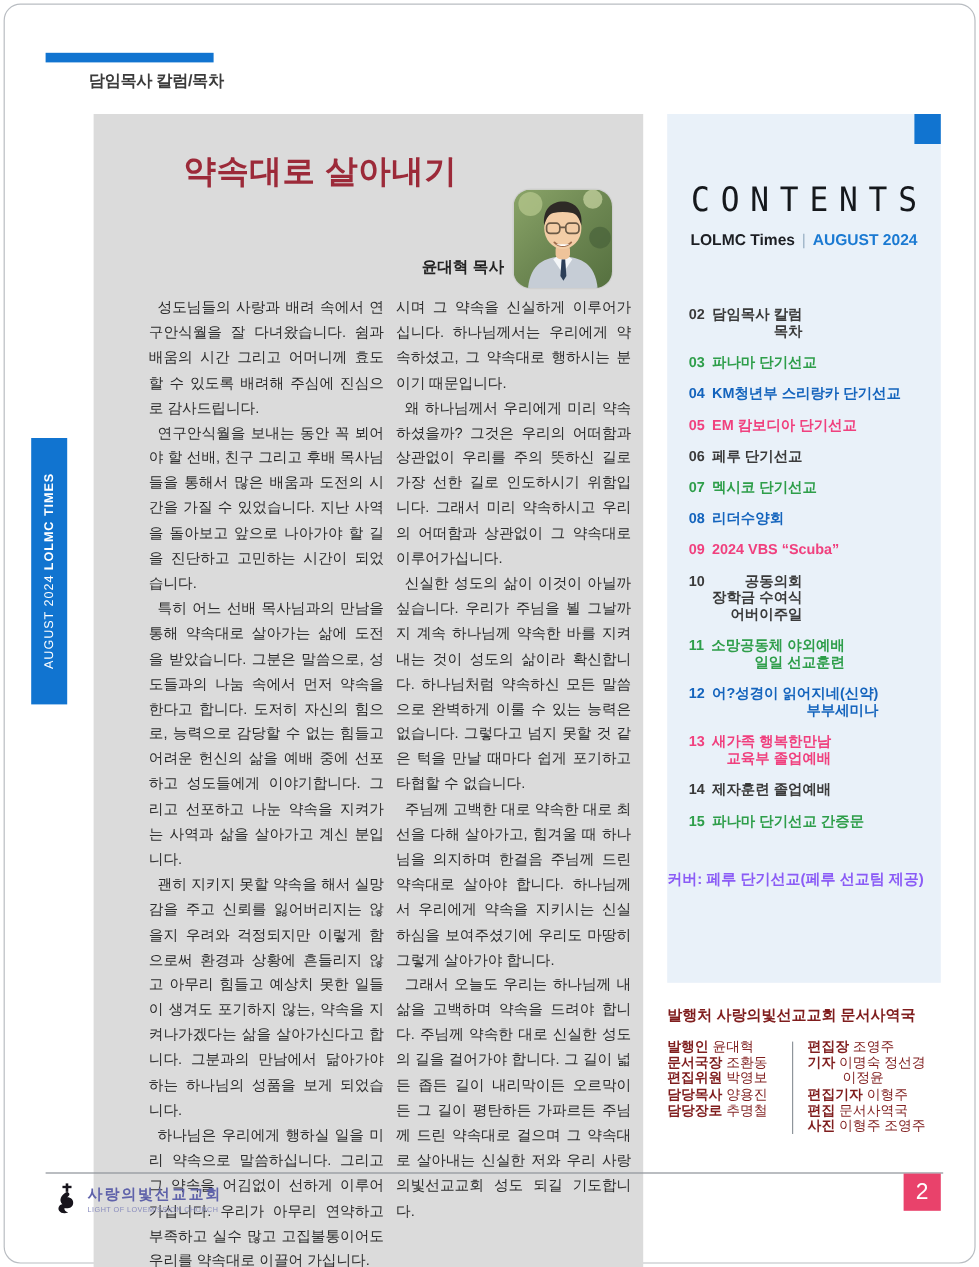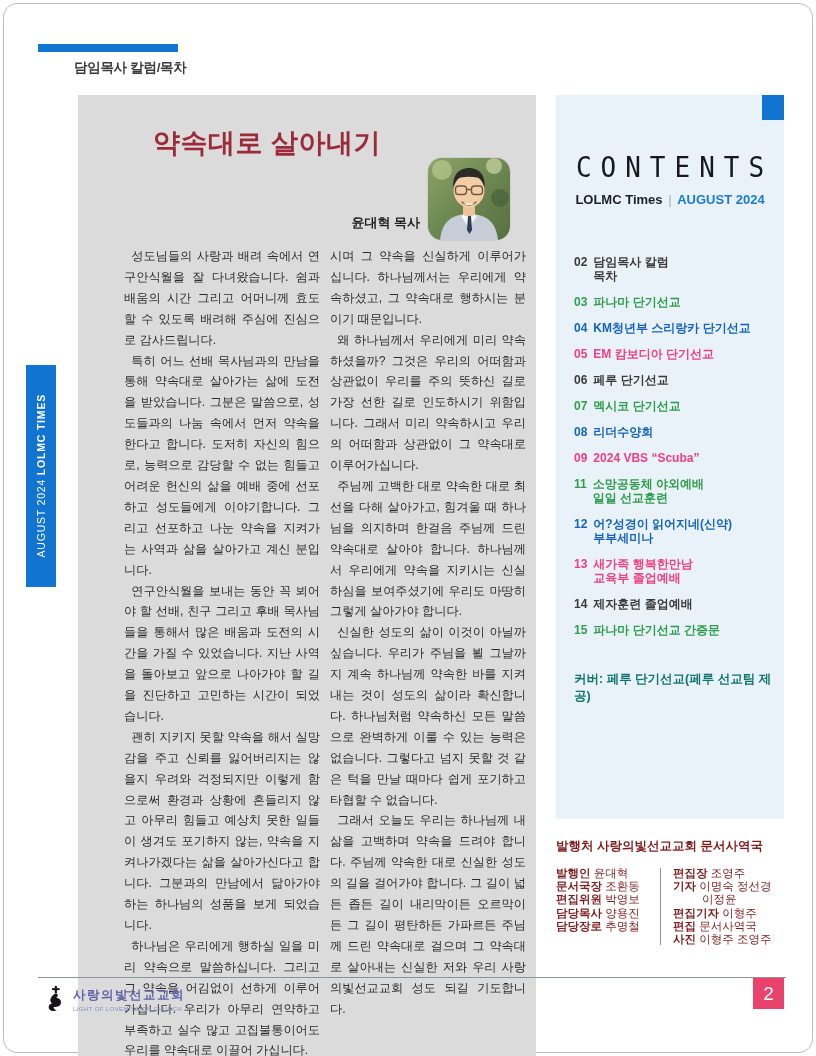--- a/index.html
+++ b/index.html
@@ -27,27 +27,27 @@
   .col p.continuation{text-indent:0;}
 
   
   .contents-panel{position:absolute;left:556px;top:95px;width:228px;height:724px;background:var(--panel-bg,#e9f1f9);}
   .corner-sq{position:absolute;top:0;right:0;width:22px;height:25px;background:var(--accent-blue,#1174d0);}
   .contents-title{margin:57px 0 0;text-align:center;font-size:26px;font-weight:500;color:#15181c;letter-spacing:9px;text-indent:9px;font-family:"DejaVu Sans Mono","Liberation Mono",monospace;transform:scaleY(1.08);}
   .contents-subtitle{margin-top:10px;text-align:center;font-size:13px;color:#1d1f24;font-weight:600;}
   .contents-subtitle .divider{color:#9ab0c4;margin:0 2px;font-weight:400;}
   .contents-subtitle .issue{color:var(--issue-blue,#1b7ad2);font-weight:700;}
   .toc{list-style:none;margin:48px 0 0;padding:0 12px 0 18px;}
-  .toc-item{display:flex;gap:6px;font-size:12px;font-weight:700;line-height:14px;margin-bottom:12px;}
+  .toc-item{display:flex;gap:6px;font-size:12px;font-weight:700;line-height:14px;margin-bottom:12px;text-align:right;}
   .toc-num{flex:0 0 auto;}
   .c-dark{color:var(--toc-dark,#3a3a3a);}
   .c-green{color:var(--toc-green,#2e9e4a);}
   .c-blue{color:var(--toc-blue,#1464bd);}
   .c-pink{color:var(--toc-pink,#f0407e);}
-  .cover-note{margin-top:34px;padding-left:18px;font-size:12.5px;font-weight:700;color:#0f766e;}
+  .cover-note{margin-top:34px;font-size:12.5px;font-weight:700;color:#8b5cf6;}
 
   
   .publisher{position:absolute;left:556px;top:838px;width:234px;color:#7f1d1d;}
   .pub-title{font-size:12.5px;margin-bottom:12px;font-weight:600;}
   .pub-title b{font-weight:800;}
   .pub-cols{display:flex;}
   .pub-col{font-size:11.5px;line-height:13.2px;}
   .pub-col.left{width:104px;flex:0 0 auto;}
   .pub-divider{width:1px;background:#8f959b;margin:1px 12px 1px 0;align-self:stretch;}
   .pub-row b{font-weight:800;}
@@ -103,30 +103,30 @@
         <path d="M34 44 C38 48 44 48 48 44" stroke="#9c6b4c" stroke-width="1.6" fill="none" stroke-linecap="round"></path>
         <path d="M35.5 45.5 C38.5 47.5 43.5 47.5 46.5 45.5 Z" fill="#fff"></path>
       </svg>
     </div>
 
     <div class="byline">윤대혁 목사</div>
 
     <div class="body-cols">
       <div class="col" id="col-0">
           <p>성도님들의 사랑과 배려 속에서 연구안식월을 잘 다녀왔습니다. 쉼과 배움의 시간 그리고 어머니께 효도할 수 있도록 배려해 주심에 진심으로 감사드립니다.</p>
+          <p>연구안식월을 보내는 동안 꼭 뵈어야 할 선배, 친구 그리고 후배 목사님들을 통해서 많은 배움과 도전의 시간을 가질 수 있었습니다. 지난 사역을 돌아보고 앞으로 나아가야 할 길을 진단하고 고민하는 시간이 되었습니다.</p>
           <p>특히 어느 선배 목사님과의 만남을 통해 약속대로 살아가는 삶에 도전을 받았습니다. 그분은 말씀으로, 성도들과의 나눔 속에서 먼저 약속을 한다고 합니다. 도저히 자신의 힘으로, 능력으로 감당할 수 없는 힘들고 어려운 헌신의 삶을 예배 중에 선포하고 성도들에게 이야기합니다. 그리고 선포하고 나눈 약속을 지켜가는 사역과 삶을 살아가고 계신 분입니다.</p>
-          <p>연구안식월을 보내는 동안 꼭 뵈어야 할 선배, 친구 그리고 후배 목사님들을 통해서 많은 배움과 도전의 시간을 가질 수 있었습니다. 지난 사역을 돌아보고 앞으로 나아가야 할 길을 진단하고 고민하는 시간이 되었습니다.</p>
           <p>괜히 지키지 못할 약속을 해서 실망감을 주고 신뢰를 잃어버리지는 않을지 우려와 걱정되지만 이렇게 함으로써 환경과 상황에 흔들리지 않고 아무리 힘들고 예상치 못한 일들이 생겨도 포기하지 않는, 약속을 지켜나가겠다는 삶을 살아가신다고 합니다. 그분과의 만남에서 닮아가야 하는 하나님의 성품을 보게 되었습니다.</p>
           <p>하나님은 우리에게 행하실 일을 미리 약속으로 말씀하십니다. 그리고 그 약속을 어김없이 선하게 이루어가십니다. 우리가 아무리 연약하고 부족하고 실수 많고 고집불통이어도 우리를 약속대로 이끌어 가십니다.</p>
         </div>
       <div class="col" id="col-1">
         <p class="continuation">시며 그 약속을 신실하게 이루어가십니다. 하나님께서는 우리에게 약속하셨고, 그 약속대로 행하시는 분이기 때문입니다.</p>
           <p>왜 하나님께서 우리에게 미리 약속하셨을까? 그것은 우리의 어떠함과 상관없이 우리를 주의 뜻하신 길로 가장 선한 길로 인도하시기 위함입니다. 그래서 미리 약속하시고 우리의 어떠함과 상관없이 그 약속대로 이루어가십니다.</p>
+          <p>신실한 성도의 삶이 이것이 아닐까 싶습니다. 우리가 주님을 뵐 그날까지 계속 하나님께 약속한 바를 지켜내는 것이 성도의 삶이라 확신합니다. 하나님처럼 약속하신 모든 말씀으로 완벽하게 이룰 수 있는 능력은 없습니다. 그렇다고 넘지 못할 것 같은 턱을 만날 때마다 쉽게 포기하고 타협할 수 없습니다.</p>
           <p>주님께 고백한 대로 약속한 대로 최선을 다해 살아가고, 힘겨울 때 하나님을 의지하며 한걸음 주님께 드린 약속대로 살아야 합니다. 하나님께서 우리에게 약속을 지키시는 신실하심을 보여주셨기에 우리도 마땅히 그렇게 살아가야 합니다.</p>
-          <p>신실한 성도의 삶이 이것이 아닐까 싶습니다. 우리가 주님을 뵐 그날까지 계속 하나님께 약속한 바를 지켜내는 것이 성도의 삶이라 확신합니다. 하나님처럼 약속하신 모든 말씀으로 완벽하게 이룰 수 있는 능력은 없습니다. 그렇다고 넘지 못할 것 같은 턱을 만날 때마다 쉽게 포기하고 타협할 수 없습니다.</p>
           <p>그래서 오늘도 우리는 하나님께 내 삶을 고백하며 약속을 드려야 합니다. 주님께 약속한 대로 신실한 성도의 길을 걸어가야 합니다. 그 길이 넓든 좁든 길이 내리막이든 오르막이든 그 길이 평탄하든 가파르든 주님께 드린 약속대로 걸으며 그 약속대로 살아내는 신실한 저와 우리 사랑의빛선교교회 성도 되길 기도합니다.</p>
       </div>
     </div>
   </section>
 
   <aside class="contents-panel">
     <div class="corner-sq"></div>
     <h2 class="contents-title">CONTENTS</h2>
     <div class="contents-subtitle">
       <span>LOLMC Times</span>
@@ -158,20 +158,24 @@
           <span class="toc-num">07</span>
           <span class="toc-lines">멕시코 단기선교</span>
         </li>
         <li class="toc-item c-blue">
           <span class="toc-num">08</span>
           <span class="toc-lines">리더수양회</span>
         </li>
         <li class="toc-item c-pink">
           <span class="toc-num">09</span>
           <span class="toc-lines">2024 VBS “Scuba”</span>
+        </li>
+        <li class="toc-item c-dark">
+          <span class="toc-num">10</span>
+          <span class="toc-lines">공동의회<br>장학금 수여식<br>어버이주일</span>
         </li>
         <li class="toc-item c-green">
           <span class="toc-num">11</span>
           <span class="toc-lines">소망공동체 야외예배<br>일일 선교훈련</span>
         </li>
         <li class="toc-item c-blue">
           <span class="toc-num">12</span>
           <span class="toc-lines">어?성경이 읽어지네(신약)<br>부부세미나</span>
         </li>
         <li class="toc-item c-pink">

